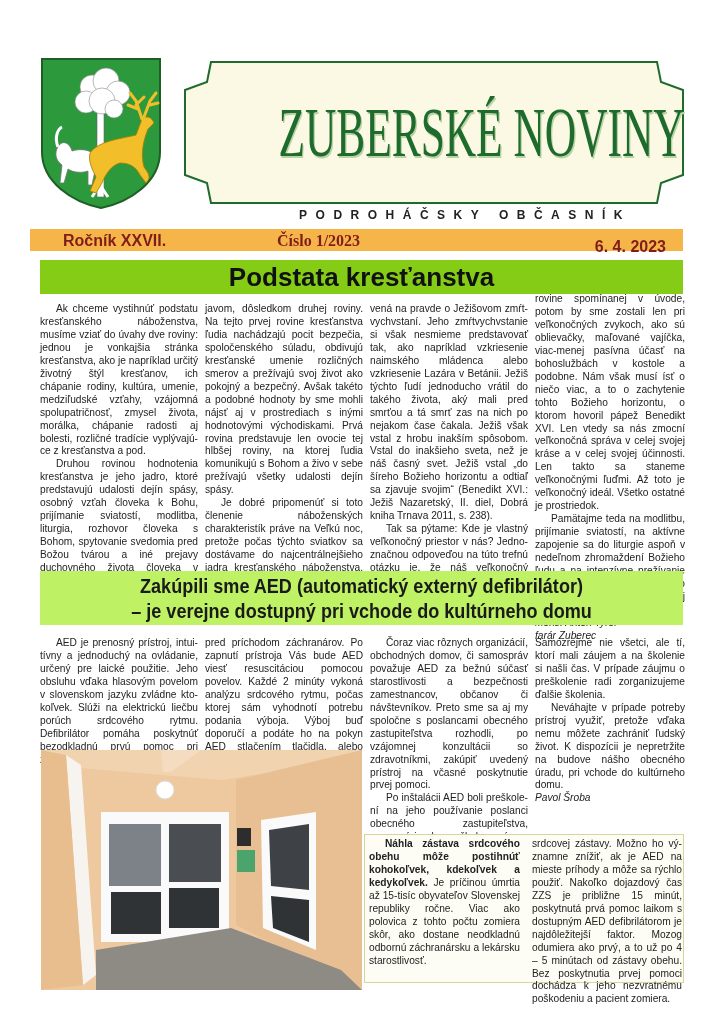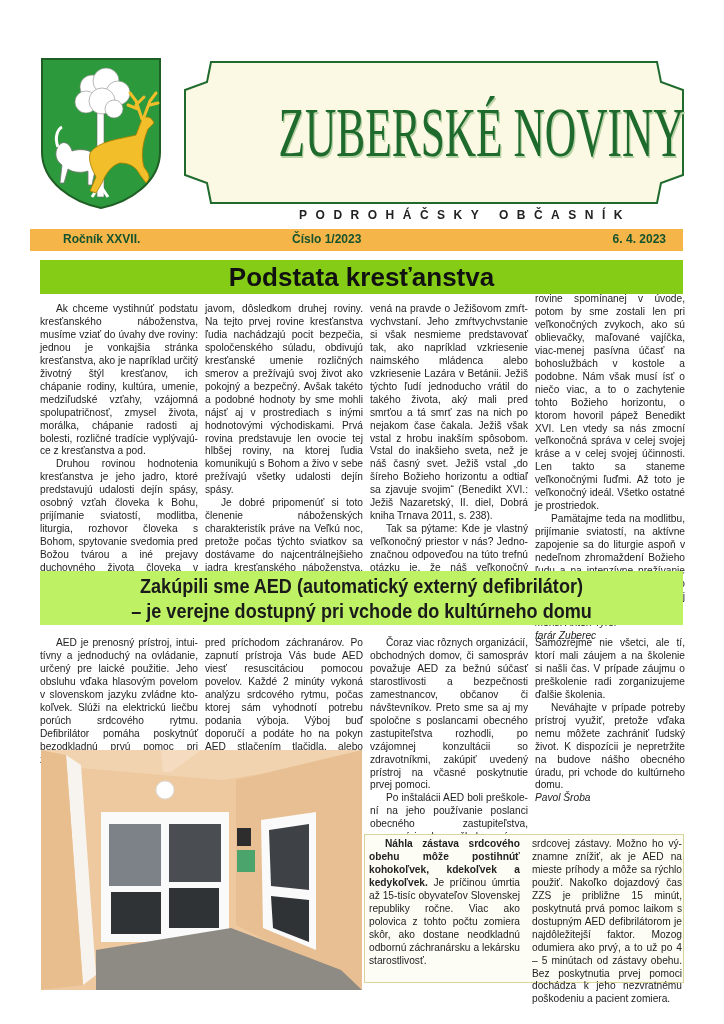--- a/index.html
+++ b/index.html
@@ -12,24 +12,24 @@
   .masthead svg { position: absolute; left: 0; top: 0; width: 502px; height: 145px; }
   .masthead-title { position: absolute; left: 0; top: 28px; width: 502px; text-align: center;
         font-family: "Liberation Serif", serif; font-size: 70px; line-height: 90px; color: #1f6b2e;
         letter-spacing: 0px; transform: scaleX(0.62); transform-origin: center;
         text-shadow: 2px 2px 0 #b9d3a6; font-weight: normal; white-space: nowrap; }
 
   .subtitle { position: absolute; left: 250px; top: 208px; width: 430px; text-align: center;
         font-size: 12px; font-weight: bold; letter-spacing: 8.5px; color: #222; }
 
   .infobar { position: absolute; left: 30px; top: 229px; width: 653px; height: 22px; background: #f6b549; }
-  .infobar span { position: absolute; top: 3px; font-size: 12px; font-weight: bold; color: #14532d; }
+  .infobar span { position: absolute; top: 3px; font-size: 16px; font-weight: bold; color: #7f1d1d; }
   .ib-year { left: 33px; }
-  .ib-issue { left: 262px; }
-  .ib-date { right: 17px; }
+  .ib-issue { left: 247px; font-family: Liberation Serif, serif; }
+  .ib-date { right: 17px; margin-top: 6px; }
 
   .banner-green { position: absolute; left: 40px; top: 260px; width: 643px; height: 34px; background: #84cc16; }
   .banner-green .h { position: absolute; left: 0; top: 0; width: 643px; text-align: center;
         font-size: 26px; line-height: 34px; font-weight: bold; color: #111; }
 
   .col { position: absolute; font-size: 10.2px; line-height: 12.95px; text-align: justify; color: #222; }
   .col p { margin: 0; text-indent: 16px; hyphens: manual; }
   .col p.noind { text-indent: 0; }
   .sign { font-style: italic; text-indent: 0 !important; }
 

